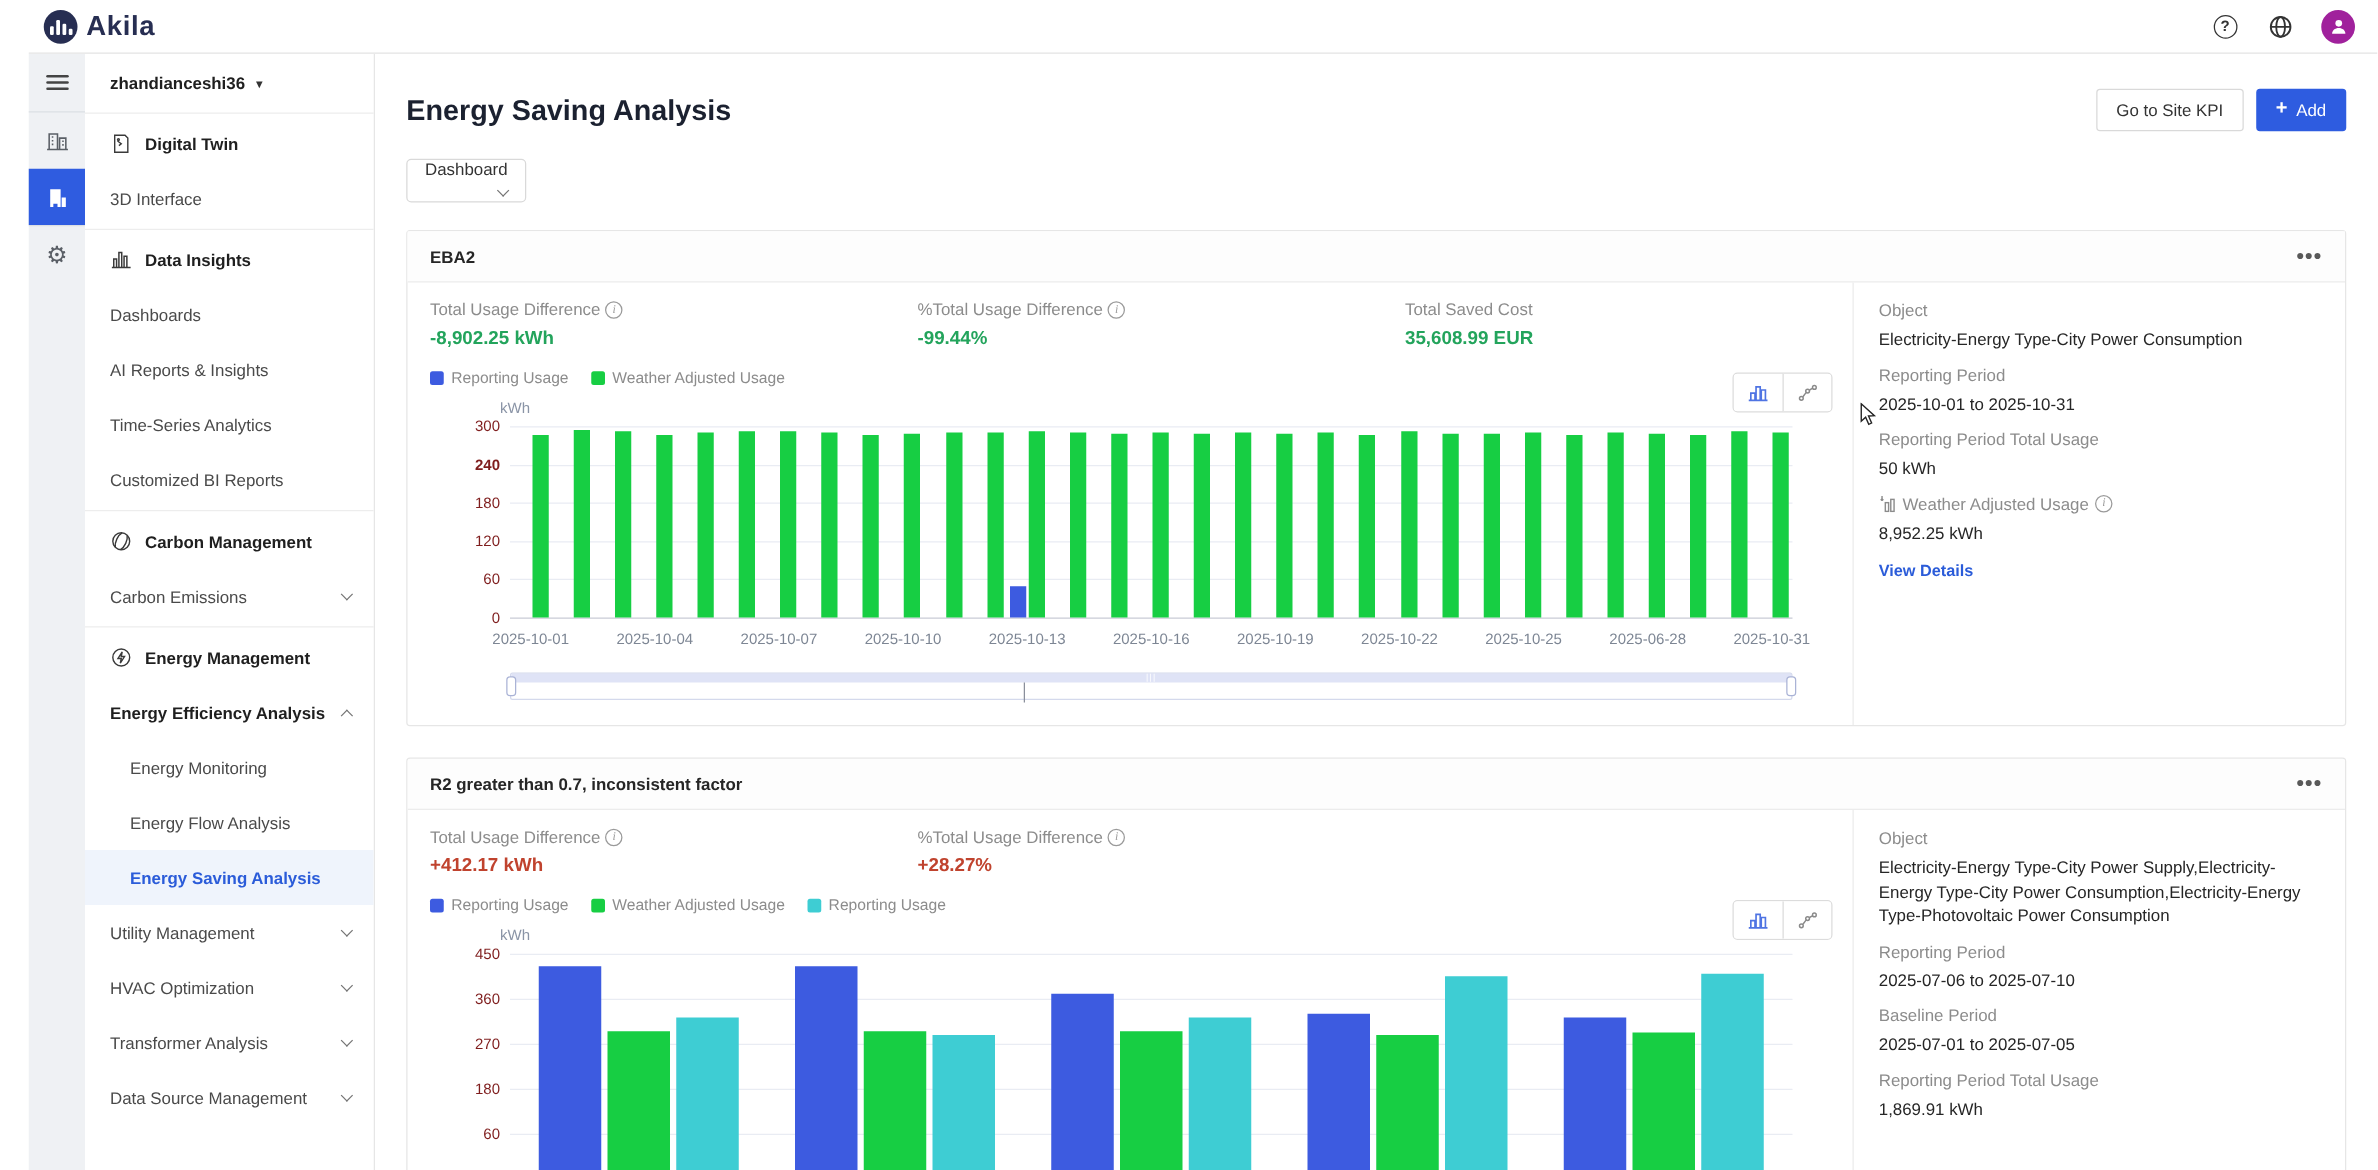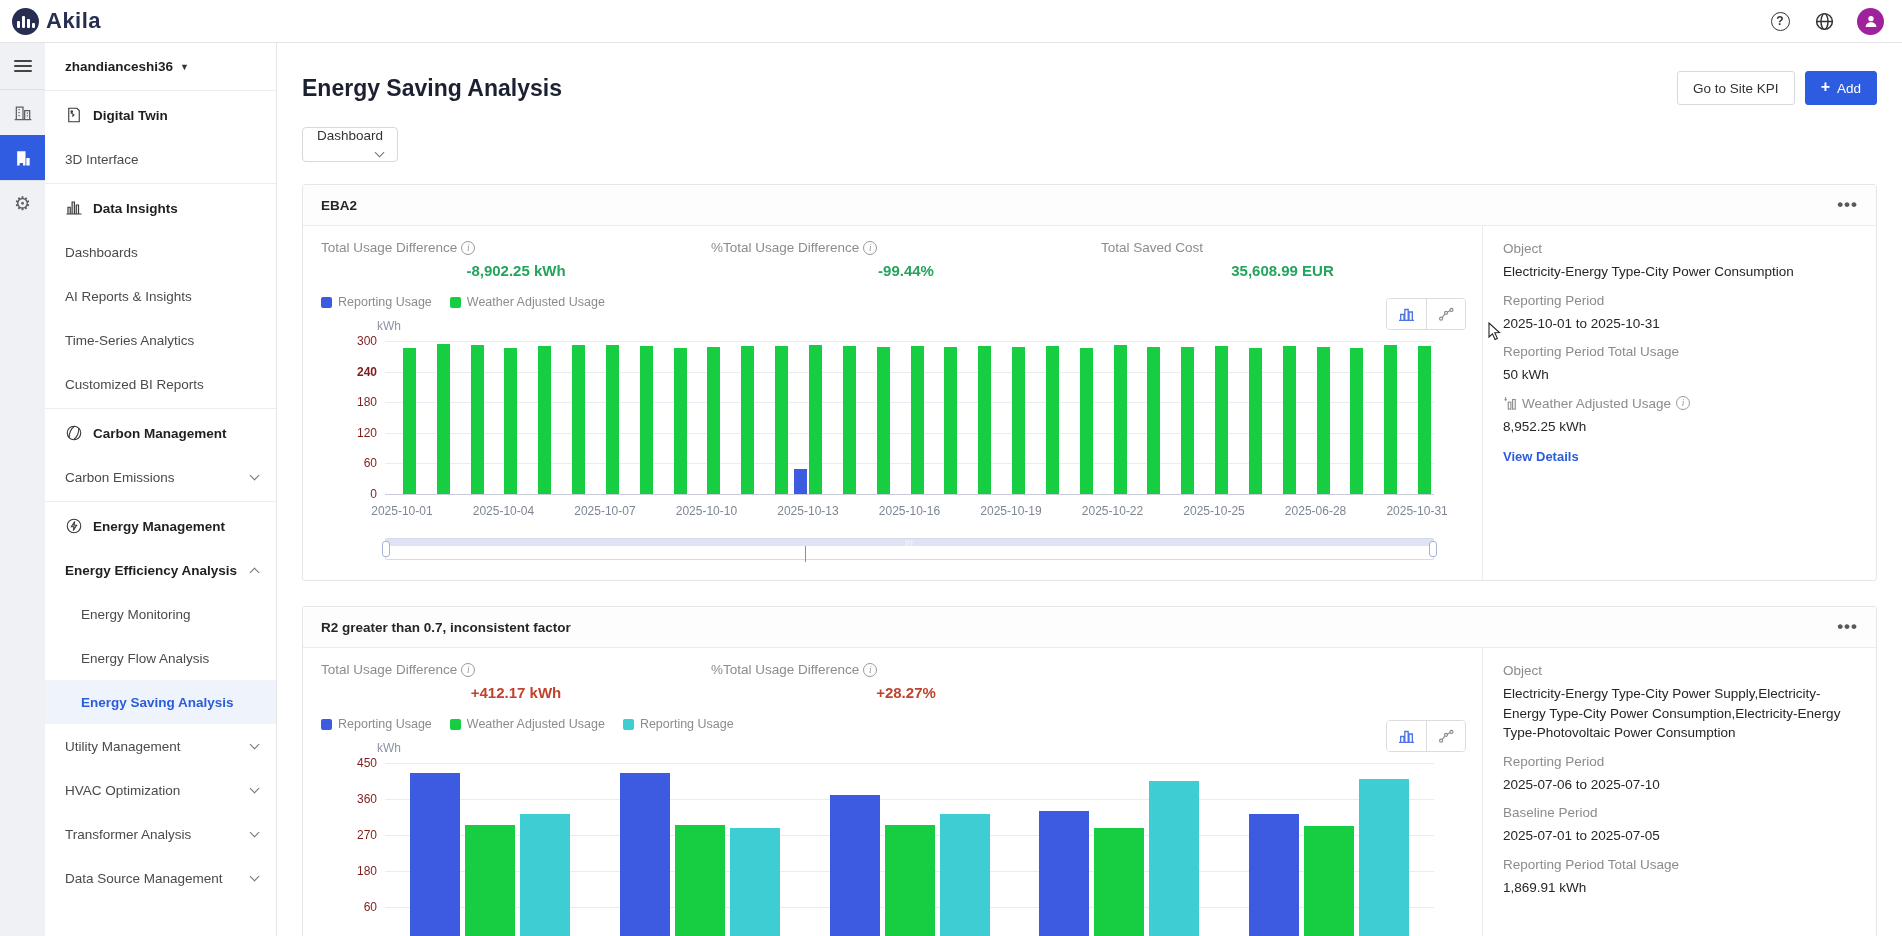--- a/index.html
+++ b/index.html
@@ -1,18 +1,18 @@
 <!DOCTYPE html>
 <html><head>
 <meta charset="utf-8">
 <style>
   * { margin:0; padding:0; box-sizing:border-box; }
   html,body { width:1902px; height:936px; overflow:hidden; background:#fff;
     font-family:"Liberation Sans", sans-serif; color:#262626; }
-  .wrap { width:1902px; height:936px; overflow:hidden; position:relative; }
+  .wrap { width:1902px; height:936px; overflow:hidden; position:relative;padding-left:23px; }
 
   
   .topbar { height:43px; background:#fff; border-bottom:1px solid #e4e4e4;
     display:flex; align-items:center; padding:0 18px 0 12px; position:relative; z-index:5;}
   .brand { display:flex; align-items:center; gap:7px; }
   .logo-mark { width:27px; height:27px; border-radius:50%; background:#272e52;
     display:flex; align-items:flex-end; justify-content:center; gap:2px; padding-bottom:7px;}
   .logo-mark i { display:block; width:3px; background:#fff; border-radius:1px; }
   .brand-name { font-size:22px; font-weight:700; color:#272e52; letter-spacing:.5px; }
   .topbar-right { margin-left:auto; display:flex; align-items:center; gap:22px; }
@@ -63,21 +63,21 @@
 
   
   .card { border:1px solid #e6e6e6; border-radius:3px; margin-top:22px; background:#fff; }
   .card-head { height:41px; display:flex; align-items:center; padding:0 18px; border-bottom:1px solid #ececec;
     font-size:13.5px; font-weight:700; color:#262626; background:#fdfdfd;}
   .more { margin-left:auto; color:#595959; font-size:17px; letter-spacing:1px; cursor:pointer; line-height:10px;}
   .card-body { display:flex; }
   .cb-left { flex:1; padding:14px 18px 20px 18px; position:relative; min-width:0;}
   .cb-right { width:394px; flex:none; border-left:1px solid #ececec; padding:13px 20px; font-size:13.5px;}
 
-  .stats { display:grid; grid-template-columns:390px 390px 1fr;text-align:center; }
+  .stats { display:grid; grid-template-columns:390px 390px 1fr; }
   .stat-label { font-size:13.5px; color:#8c8c8c; display:flex; align-items:center; gap:4px;}
   .stat-value { margin-top:7px; font-size:15px; font-weight:700; }
   .green { color:#23a45c; } .red { color:#c0432e; }
   .info-i { width:14px; height:14px; border:1px solid #9a9a9a; border-radius:50%; color:#9a9a9a;
     font-size:9.5px; display:inline-flex; align-items:center; justify-content:center; font-style:italic; font-family:"Liberation Serif",serif;}
 
   .legend-row { margin-top:16px; display:flex; gap:18px; align-items:center; font-size:12.5px; color:#8c8c8c;}
   .lg-item { display:flex; align-items:center; gap:6px; }
   .lg-sq { width:11px; height:11px; border-radius:2px; }
 

